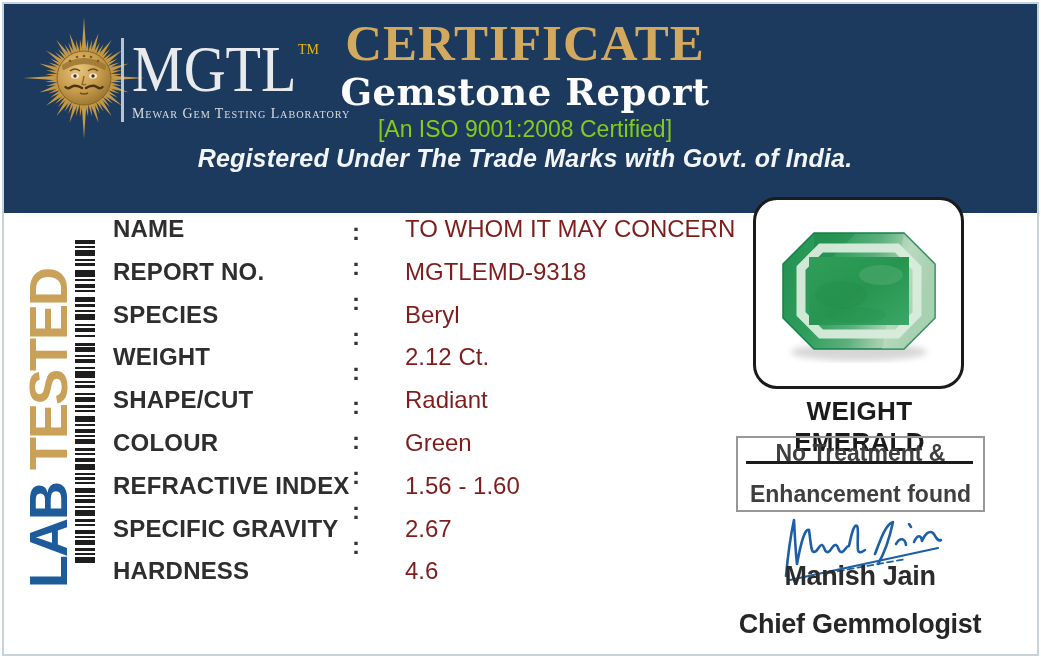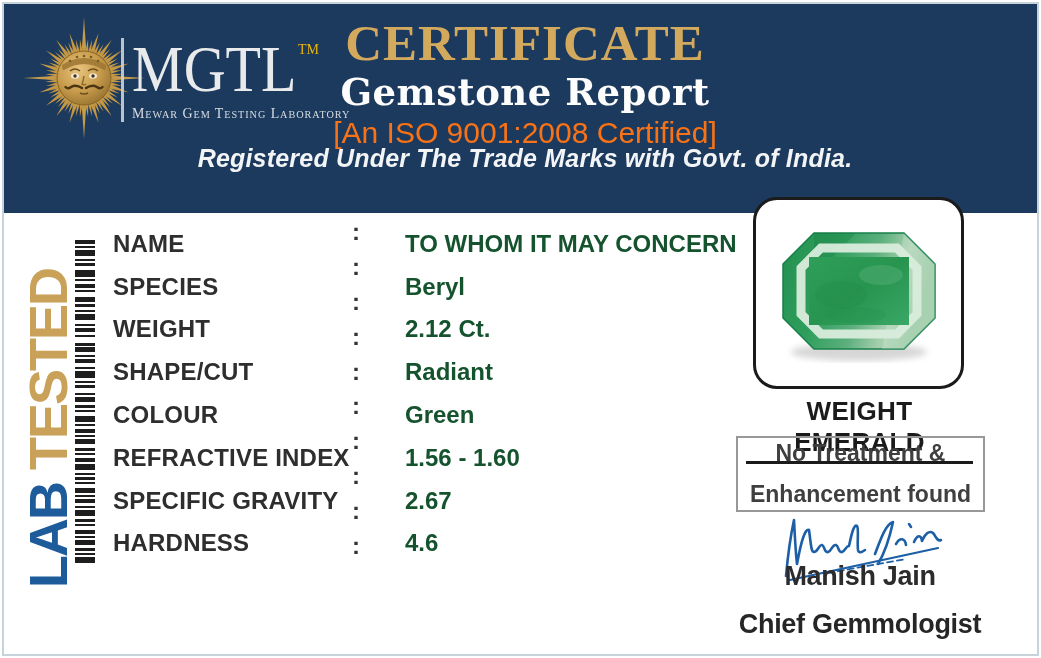--- a/index.html
+++ b/index.html
@@ -12,36 +12,36 @@
   .sun{position:absolute;left:16px;top:10px;width:128px;height:128px;}
   .divider{position:absolute;left:117px;top:34px;width:3px;height:84px;background:#ccd2d8;opacity:.9;}
   .mgtl{position:absolute;left:128px;top:32px;font-family:"Liberation Serif",serif;font-size:66px;
         line-height:1;color:#e9eaec;letter-spacing:0;transform:scaleX(.88);transform-origin:left top;white-space:nowrap;}
   .tm{position:absolute;left:294px;top:38px;font-family:"Liberation Serif",serif;font-size:14px;color:#eab308;}
   .mgtl-sub{position:absolute;left:128px;top:101px;font-family:"Liberation Serif",serif;font-variant:small-caps;
         font-size:15px;letter-spacing:1px;color:#d9dde2;transform:scaleX(.93);transform-origin:left top;white-space:nowrap;}
   .hcenter{position:absolute;left:521px;transform:translateX(-50%);white-space:nowrap;text-align:center;}
   .htitle{top:10px;font-family:"Liberation Serif",serif;font-weight:700;font-size:51px;letter-spacing:1px;color:#d3a95d;}
   .hsub{top:66px;font-family:"DejaVu Serif",serif;font-weight:700;font-size:37px;color:#fdfdfd;letter-spacing:.5px;}
-  .hiso{top:112px;font-size:30px;color:#f97316;text-align:right;}
+  .hiso{top:112px;font-size:23px;color:#84cc16;text-align:right;}
   .hreg{top:140px;font-size:25px;font-style:italic;font-weight:700;color:#f2f4f6;letter-spacing:.2px;}
 
   
   .lab-vert{position:absolute;left:20px;top:248px;width:56px;height:340px;}
   .lab-vert .rot{width:340px;height:56px;transform:translateY(340px) rotate(-90deg);transform-origin:left top;
         font-weight:700;font-size:54px;letter-spacing:-2px;line-height:56px;white-space:nowrap;}
   .lab-word{color:#1d5b9b;}
   .tested-word{color:#c9a159;}
   .barcode{position:absolute;left:75px;top:240px;width:20px;height:326px;}
 
   
   .fields{position:absolute;left:113px;top:215px;width:625px;}
-  .frow{display:flex;align-items:flex-end;height:42.8px;}
+  .frow{display:flex;align-items:flex-start;height:42.8px;}
   .flabel{width:292px;font-weight:700;font-size:24px;color:#2e2e2e;letter-spacing:.2px;}
-  .fvalue{font-weight:700;font-size:24px;color:#14532d;white-space:pre;}
+  .fvalue{font-weight:400;font-size:24px;color:#7f1d1d;white-space:pre;}
   .colons{position:absolute;left:352px;top:224px;height:330px;display:flex;flex-direction:column;
         justify-content:space-between;}
   .colons span{font-weight:700;font-size:24px;color:#333;line-height:16px;}
 
   
   .gem-box{position:absolute;left:753px;top:197px;width:211px;height:192px;border:3px solid #1b1b1b;
         border-radius:24px;background:#fff;box-sizing:border-box;overflow:hidden;}
   .gem-caption{position:absolute;left:746px;top:396px;width:227px;text-align:center;font-weight:700;
         font-size:26px;color:#1b1b1b;border-bottom:3px solid #1b1b1b;padding-bottom:3px;letter-spacing:.3px;}
   .note-box{position:absolute;left:736px;top:436px;width:249px;height:76px;border:2px solid #989898;
@@ -141,20 +141,24 @@
       M0 255h20v2H0z M0 259h20v4H0z M0 266h20v2H0z M0 270h20v6H0z M0 279h20v3H0z M0 284h20v2H0z M0 290h20v4H0z
       M0 296h20v2H0z M0 300h20v5H0z M0 308h20v3H0z M0 313h20v2H0z M0 317h20v6H0z"></path>
   </svg>
 
   <div class="fields">
     <div class="frow">
         <span class="flabel">NAME</span>
         <span class="fvalue">TO WHOM IT MAY CONCERN</span>
       </div>
     <div class="frow">
+        <span class="flabel">REPORT NO.</span>
+        <span class="fvalue">MGTLEMD-9318</span>
+      </div>
+    <div class="frow">
         <span class="flabel">SPECIES</span>
         <span class="fvalue">Beryl</span>
       </div>
     <div class="frow">
         <span class="flabel">WEIGHT</span>
         <span class="fvalue">2.12 Ct.</span>
       </div>
     <div class="frow">
         <span class="flabel">SHAPE/CUT</span>
         <span class="fvalue">Radiant</span>

